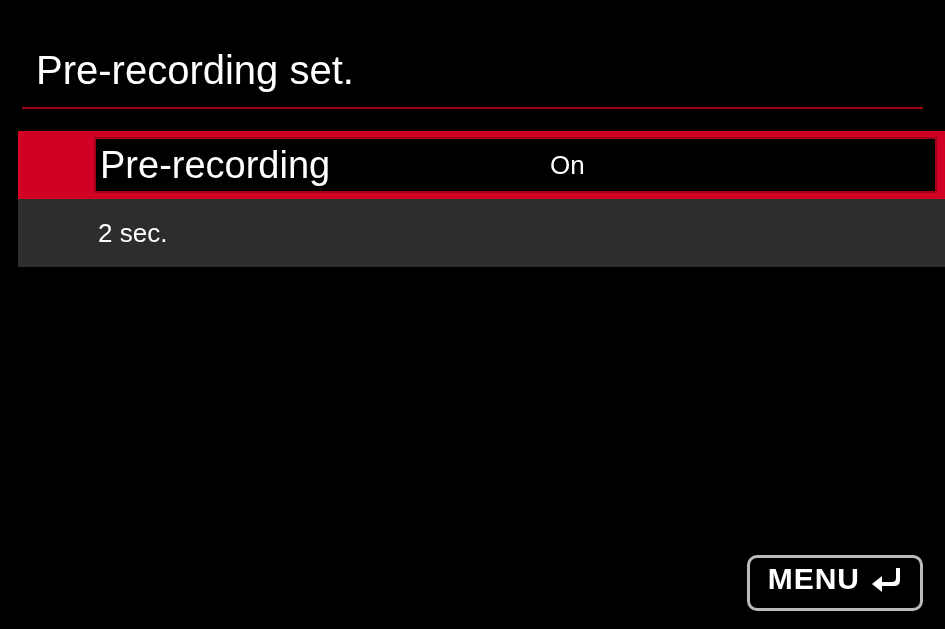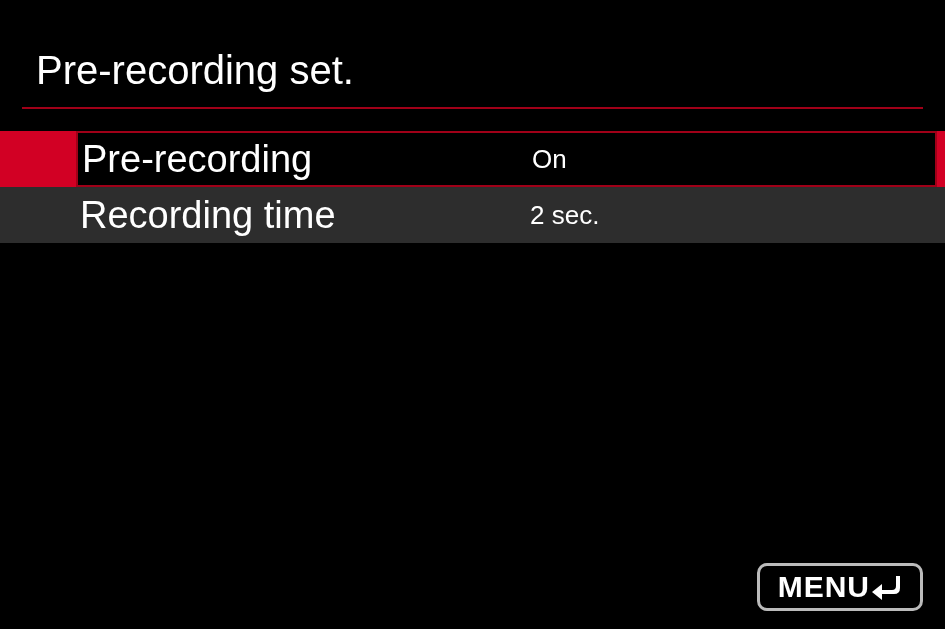--- a/index.html
+++ b/index.html
@@ -29,22 +29,23 @@
       height: 2px;
       background: #a00018;
       margin: 0 22px 0 22px;
     }
     .menu-list {
       margin-top: 22px;
     }
     .menu-row {
       display: flex;
       align-items: center;
-      height: 56px;
+      height: 68px;
       padding-left: 80px;
+      margin-left: 18px;
     }
     .menu-row.selected {
       background: #d20024;
       position: relative;
     }
     .menu-row.unselected {
       background: #2d2d2d;
     }
     .row-label {
       font-size: 38px;
@@ -84,23 +85,24 @@
     .footer {
       position: absolute;
       bottom: 18px;
       right: 22px;
       display: flex;
       align-items: center;
     }
     .menu-button {
       border: 3px solid #bbb;
       border-radius: 10px;
-      padding: 4px 14px 4px 18px;
+      padding: 4px 14px 12px 18px;
       display: flex;
       align-items: center;
+      gap: 10px;
     }
     .menu-button-text {
       font-size: 30px;
       font-weight: 700;
       color: #fff;
       letter-spacing: 1px;
     }
     .back-icon svg {
       display: block;
     }
@@ -116,21 +118,20 @@
 <div class="menu-list">
   <div class="menu-row selected">
     <div class="selected-outer">
       <div class="selected-inner">
         <span class="row-label">Pre-recording</span>
         <span class="row-value">On</span>
       </div>
     </div>
   </div>
   <div class="menu-row unselected">
-    <span class="row-label">Recording time</span>
     <span class="row-value">2 sec.</span>
   </div>
 </div>
 
 <div class="footer">
   <div class="menu-button">
     <span class="menu-button-text">MENU</span>
     <span class="back-icon">
       <svg width="36" height="30" viewBox="0 0 36 30">
         <path d="M 30 4 L 30 16 Q 30 22 24 22 L 12 22 L 12 28 L 2 20 L 12 12 L 12 18 L 22 18 Q 26 18 26 14 L 26 4 Z" fill="#fff"></path>

